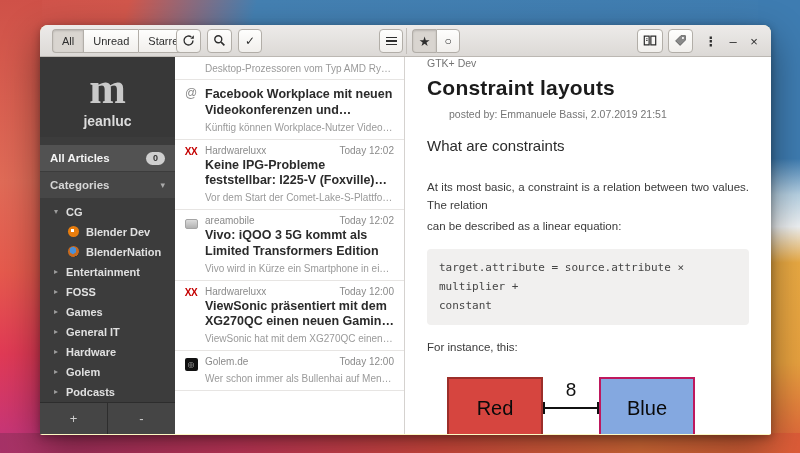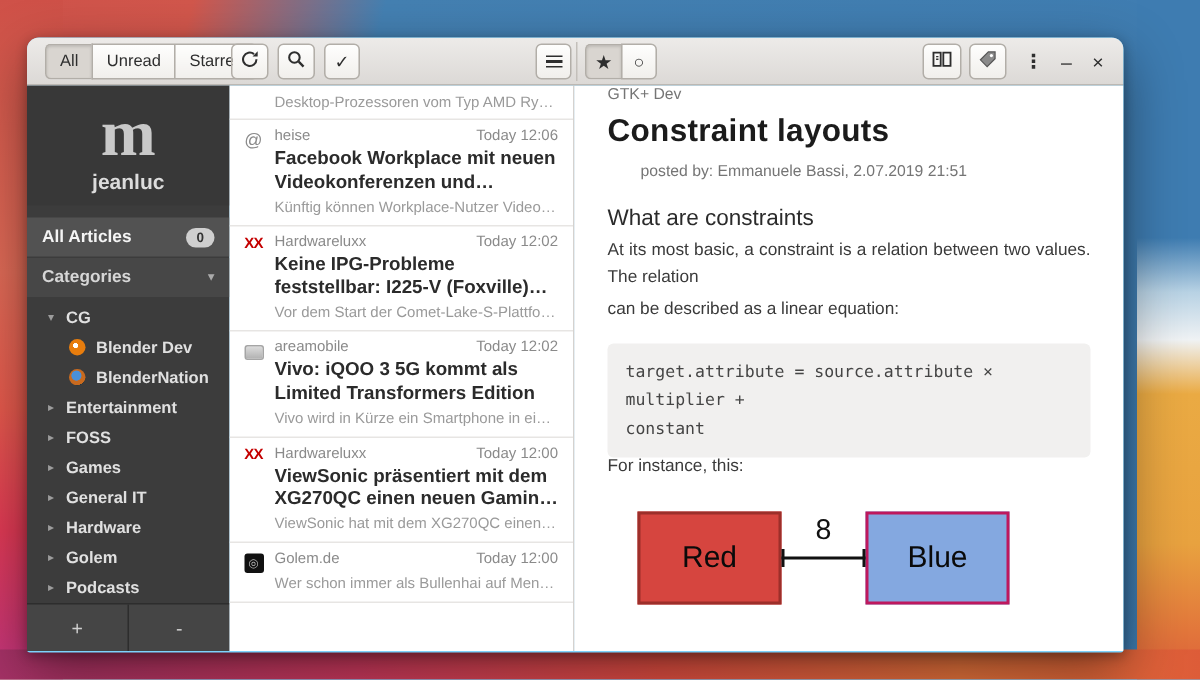--- a/index.html
+++ b/index.html
@@ -11,24 +11,24 @@
     background:linear-gradient(105deg,#d0524a 0%,#d2574c 14%,#4480b2 28%,#3e7cb1 100%); }
   .wp { position:absolute; pointer-events:none; }
   .wp-left { left:0; top:0; width:42px; height:100%;
     background:linear-gradient(to bottom,#cf5148 0%,#e06b57 40%,#e65a4d 60%,#e13a55 78%,#c2357f 100%); }
   .wp-right { right:0; top:0; width:42px; height:100%;
     background:linear-gradient(to bottom,#3e7cb1 0%,#3e7cb1 35%,#b8d2e4 43%,#eff2f4 50%,#eaaa43 58%,#e8a23f 80%,#e2763b 93%,#db5f3a 100%); }
   .wp-bottom { bottom:0; left:0; right:0; height:20px;
     background:linear-gradient(to right,#a63267 0%,#d23b60 30%,#e65043 55%,#e8743c 80%,#dd5c38 100%); }
 
   
-  .window { position:absolute; left:18px; top:25px; width:731px; height:410px;
+  .window { position:absolute; left:40px; top:25px; width:731px; height:410px;
     border-radius:8px 8px 2px 2px; overflow:hidden;
     box-shadow:0 14px 38px rgba(0,0,0,.45), 0 2px 8px rgba(0,0,0,.3);
-    background:#7dd3fc; }
+    background:#fef9c3; }
 
   
   .titlebar { position:relative; height:32px;
     background:linear-gradient(#edebe9,#dcd9d6); border-bottom:1px solid #bcb8b3; }
   .tb-abs { position:absolute; top:4px; display:flex; align-items:center; }
   .btn { height:24px; min-width:24px; padding:0 9px;
     border:1px solid #b2aea8; border-radius:4px;
     background:linear-gradient(#fefefd,#f1efec); color:#2e2e2e;
     display:flex; align-items:center; justify-content:center;
     font-size:11px; cursor:pointer; }
@@ -97,26 +97,26 @@
   .summary { margin-top:3px; font-size:10px; color:#9a9a9a; white-space:nowrap; overflow:hidden;
     text-overflow:ellipsis; }
   .item.partial { padding:3px 10px 5px 8px; }
 
   
   .article { flex:1; background:#fff; padding:0 22px 0; overflow:hidden; }
   .cat { font-size:10.5px; color:#757575; }
   .a-title { margin-top:7px; font-size:21px; font-weight:bold; color:#1b1b1b; letter-spacing:.2px; }
   .byline { margin-top:8px; font-size:10.5px; color:#757575;margin-left:22px; }
   .h2 { margin-top:17px; font-size:15px; color:#2b2b2b; font-weight:normal; }
-  .p { margin-top:4px; font-size:11.5px; color:#3a3a3a; line-height:1.6; }
+  .p { margin-top:24px; font-size:11.5px; color:#3a3a3a; line-height:1.6; }
   .just { text-align:justify; }
   .code { margin-top:14px; background:#f1f0ef; border-radius:4px; padding:10px 12px;
     font-family:"DejaVu Sans Mono","Liberation Mono",monospace; font-size:11px; color:#454545;
     line-height:1.7; white-space:pre-wrap; }
-  .p3 { font-size:11.5px; color:#3a3a3a; }
+  .p3 { margin-top:16px; font-size:11.5px; color:#3a3a3a; }
   .diagram { margin:24px 0 0 20px; display:flex; align-items:center; }
   .dbox { width:96px; height:62px; display:flex; align-items:center; justify-content:center;
     font-size:20px; color:#0a0a0a; }
   .dbox-red { background:#d6453f; border:2px solid #9c2f2a; }
   .dbox-blue { background:#84a8e0; border:2px solid #be185d; }
   .connector { width:56px; height:62px; position:relative; }
   .cline { position:absolute; left:0; right:0; top:30px; height:2px; background:#111; }
   .cline::before,.cline::after { content:""; position:absolute; top:-5px; width:2px; height:12px; background:#111; }
   .cline::before { left:0; } .cline::after { right:0; }
   .gap-label { position:absolute; left:0; right:0; top:2px; text-align:center; font-size:19px; color:#111; }
@@ -277,24 +277,20 @@
       <div class="item partial">
         <div class="fav"></div>
         <div class="item-body">
           <div class="summary">Desktop-Prozessoren vom Typ AMD Ryzen 4000 („V…</div>
         </div>
       </div>
 
       <div class="item">
         <div class="fav fav-heise">@</div>
         <div class="item-body">
-          <div class="meta">
-              <span>heise</span>
-              <span class="time">Today 12:06</span>
-            </div>
           <div class="title">Facebook Workplace mit neuen Videokonferenzen und Präsentationsfu…</div>
           <div class="summary">Künftig können Workplace-Nutzer Videoanrufe mit 5…</div>
         </div>
       </div>
 
       <div class="item">
         <div class="fav fav-hwluxx">XX</div>
         <div class="item-body">
           <div class="meta">
               <span>Hardwareluxx</span>

